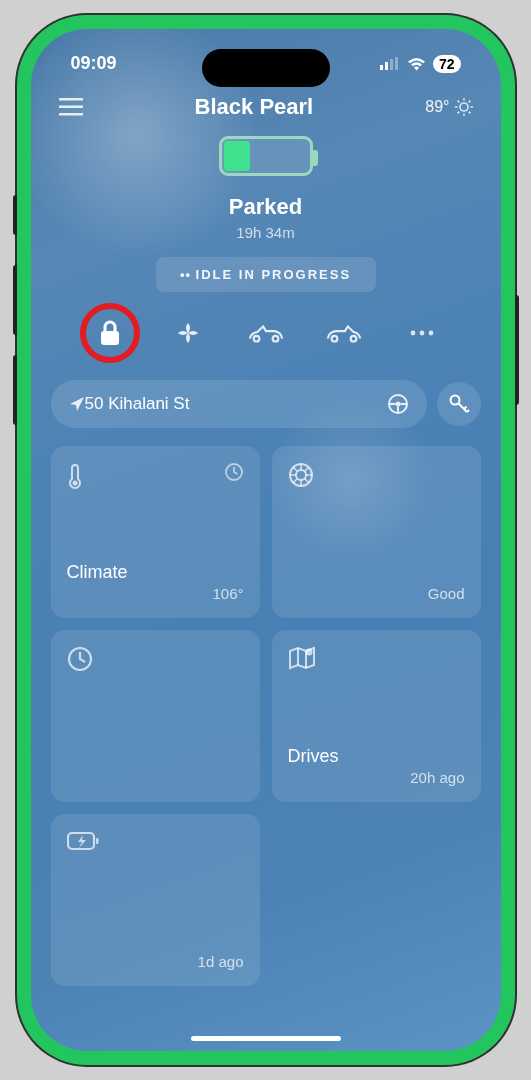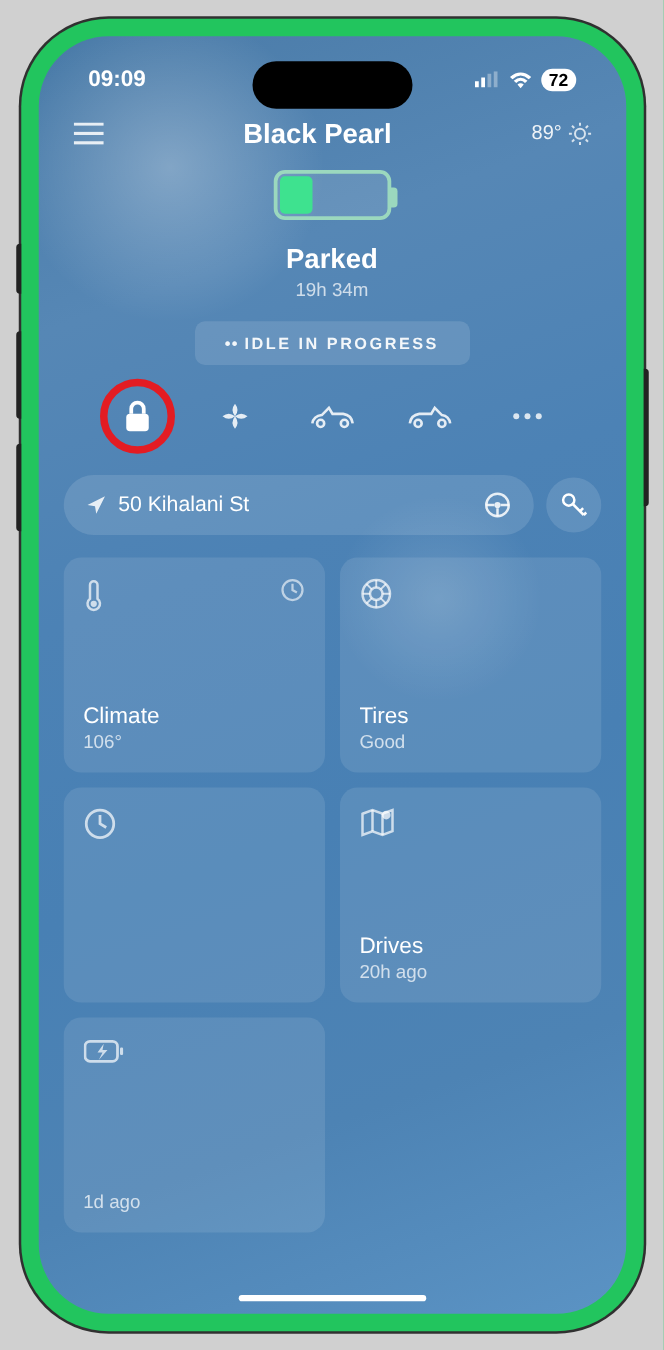--- a/index.html
+++ b/index.html
@@ -57,28 +57,28 @@
   .cb-cap{position:absolute;right:-8px;top:11px;width:6px;height:16px;background:#9bd8be;border-radius:0 3px 3px 0;}
   .state{font-size:22px;font-weight:700;text-align:center;margin-top:18px;}
   .duration{text-align:center;font-size:15px;color:rgba(255,255,255,.72);margin-top:4px;}
   .idle-badge{margin:16px auto 0;width:220px;padding:10px 15px;text-align:center;background:rgba(255,255,255,.12);border-radius:8px;font-size:13px;letter-spacing:2px;font-weight:700;color:rgba(255,255,255,.92);}
   .idle-badge::before{content:"•• ";letter-spacing:1px;}
   .quick-actions{display:flex;justify-content:center;gap:40px;margin-top:22px;align-items:center;}
   .qa{width:38px;height:38px;display:flex;align-items:center;justify-content:center;color:rgba(255,255,255,.85);}
   .highlight-ring{position:relative;}
   .highlight-ring::before{content:"";position:absolute;inset:-11px;border:6px solid #e31c23;border-radius:50%;}
   .location-bar{margin:28px 20px 0;display:flex;align-items:center;gap:10px;}
-  .location-pill{flex:1;background:rgba(255,255,255,.12);border-radius:28px;padding:13px 18px;display:flex;align-items:center;gap:10px;font-size:17px;}
+  .location-pill{flex:1;background:rgba(255,255,255,.12);border-radius:28px;padding:13px 18px;display:flex;align-items:center;font-size:17px;}
   .circle-btn{width:44px;height:44px;border-radius:50%;background:rgba(255,255,255,.12);display:flex;align-items:center;justify-content:center;}
   .grid{display:grid;grid-template-columns:1fr 1fr;gap:12px;padding:18px 20px 0;}
   .tile{background:rgba(255,255,255,.10);border-radius:14px;height:172px;padding:16px;position:relative;display:flex;flex-direction:column;justify-content:space-between;}
   .tile-icon{color:rgba(255,255,255,.72);}
   .tile-corner{position:absolute;top:16px;right:16px;color:rgba(255,255,255,.6);}
   .tile-label{font-size:18px;font-weight:400;}
-  .tile-sub{font-size:15px;color:rgba(255,255,255,.72);margin-top:2px;}
+  .tile-sub{font-size:15px;color:rgba(255,255,255,.72);margin-top:2px;text-align:right;}
   .home-indicator{position:absolute;bottom:10px;left:50%;transform:translateX(-50%);width:150px;height:5px;background:#fff;border-radius:3px;}
   svg{display:block;}
 </style>
 </head>
 <body>
 
 <div class="phone">
   <div class="side-btn sb1"></div>
     <div class="side-btn sb2"></div>
     <div class="side-btn sb3"></div>
@@ -241,21 +241,20 @@
                 <line x1="8" y1="13" x2="2" y2="13"></line>
                 <line x1="18" y1="13" x2="24" y2="13"></line>
                 <line x1="9.5" y1="9.5" x2="5.2" y2="5.2"></line>
                 <line x1="16.5" y1="16.5" x2="20.8" y2="20.8"></line>
                 <line x1="9.5" y1="16.5" x2="5.2" y2="20.8"></line>
                 <line x1="16.5" y1="9.5" x2="20.8" y2="5.2"></line>
               </g>
             </svg>
           </span>
         <div>
-            <div class="tile-label">Tires</div>
             <div class="tile-sub">Good</div>
           </div>
       </div>
       <div class="tile">
         <span class="tile-icon">
             <svg width="26" height="26" viewBox="0 0 26 26">
               <circle cx="13" cy="13" r="11" fill="none" stroke="rgba(255,255,255,.7)" stroke-width="2.2"></circle>
               <path d="M13 6 V13 L18 16" fill="none" stroke="rgba(255,255,255,.7)" stroke-width="2.2"></path>
             </svg>
           </span>

